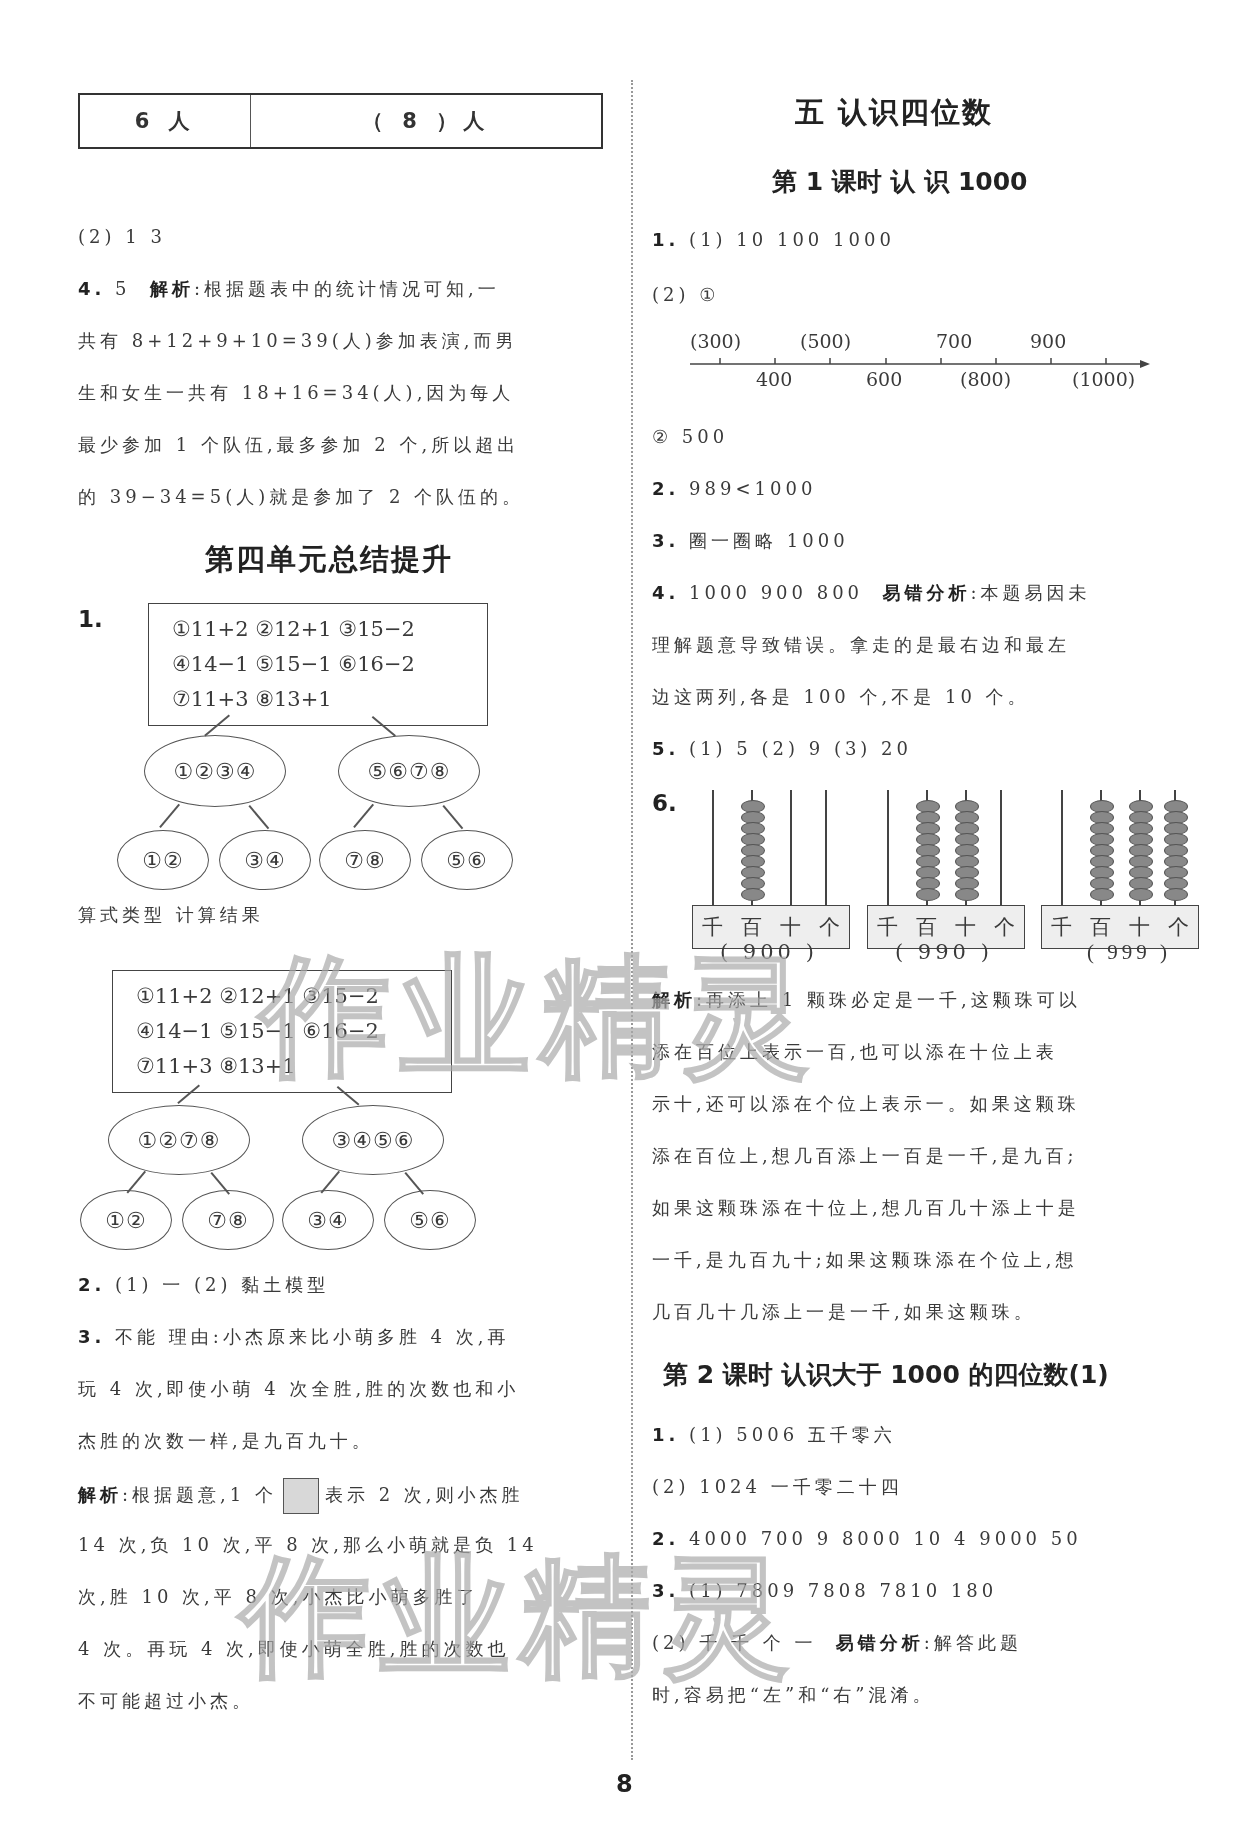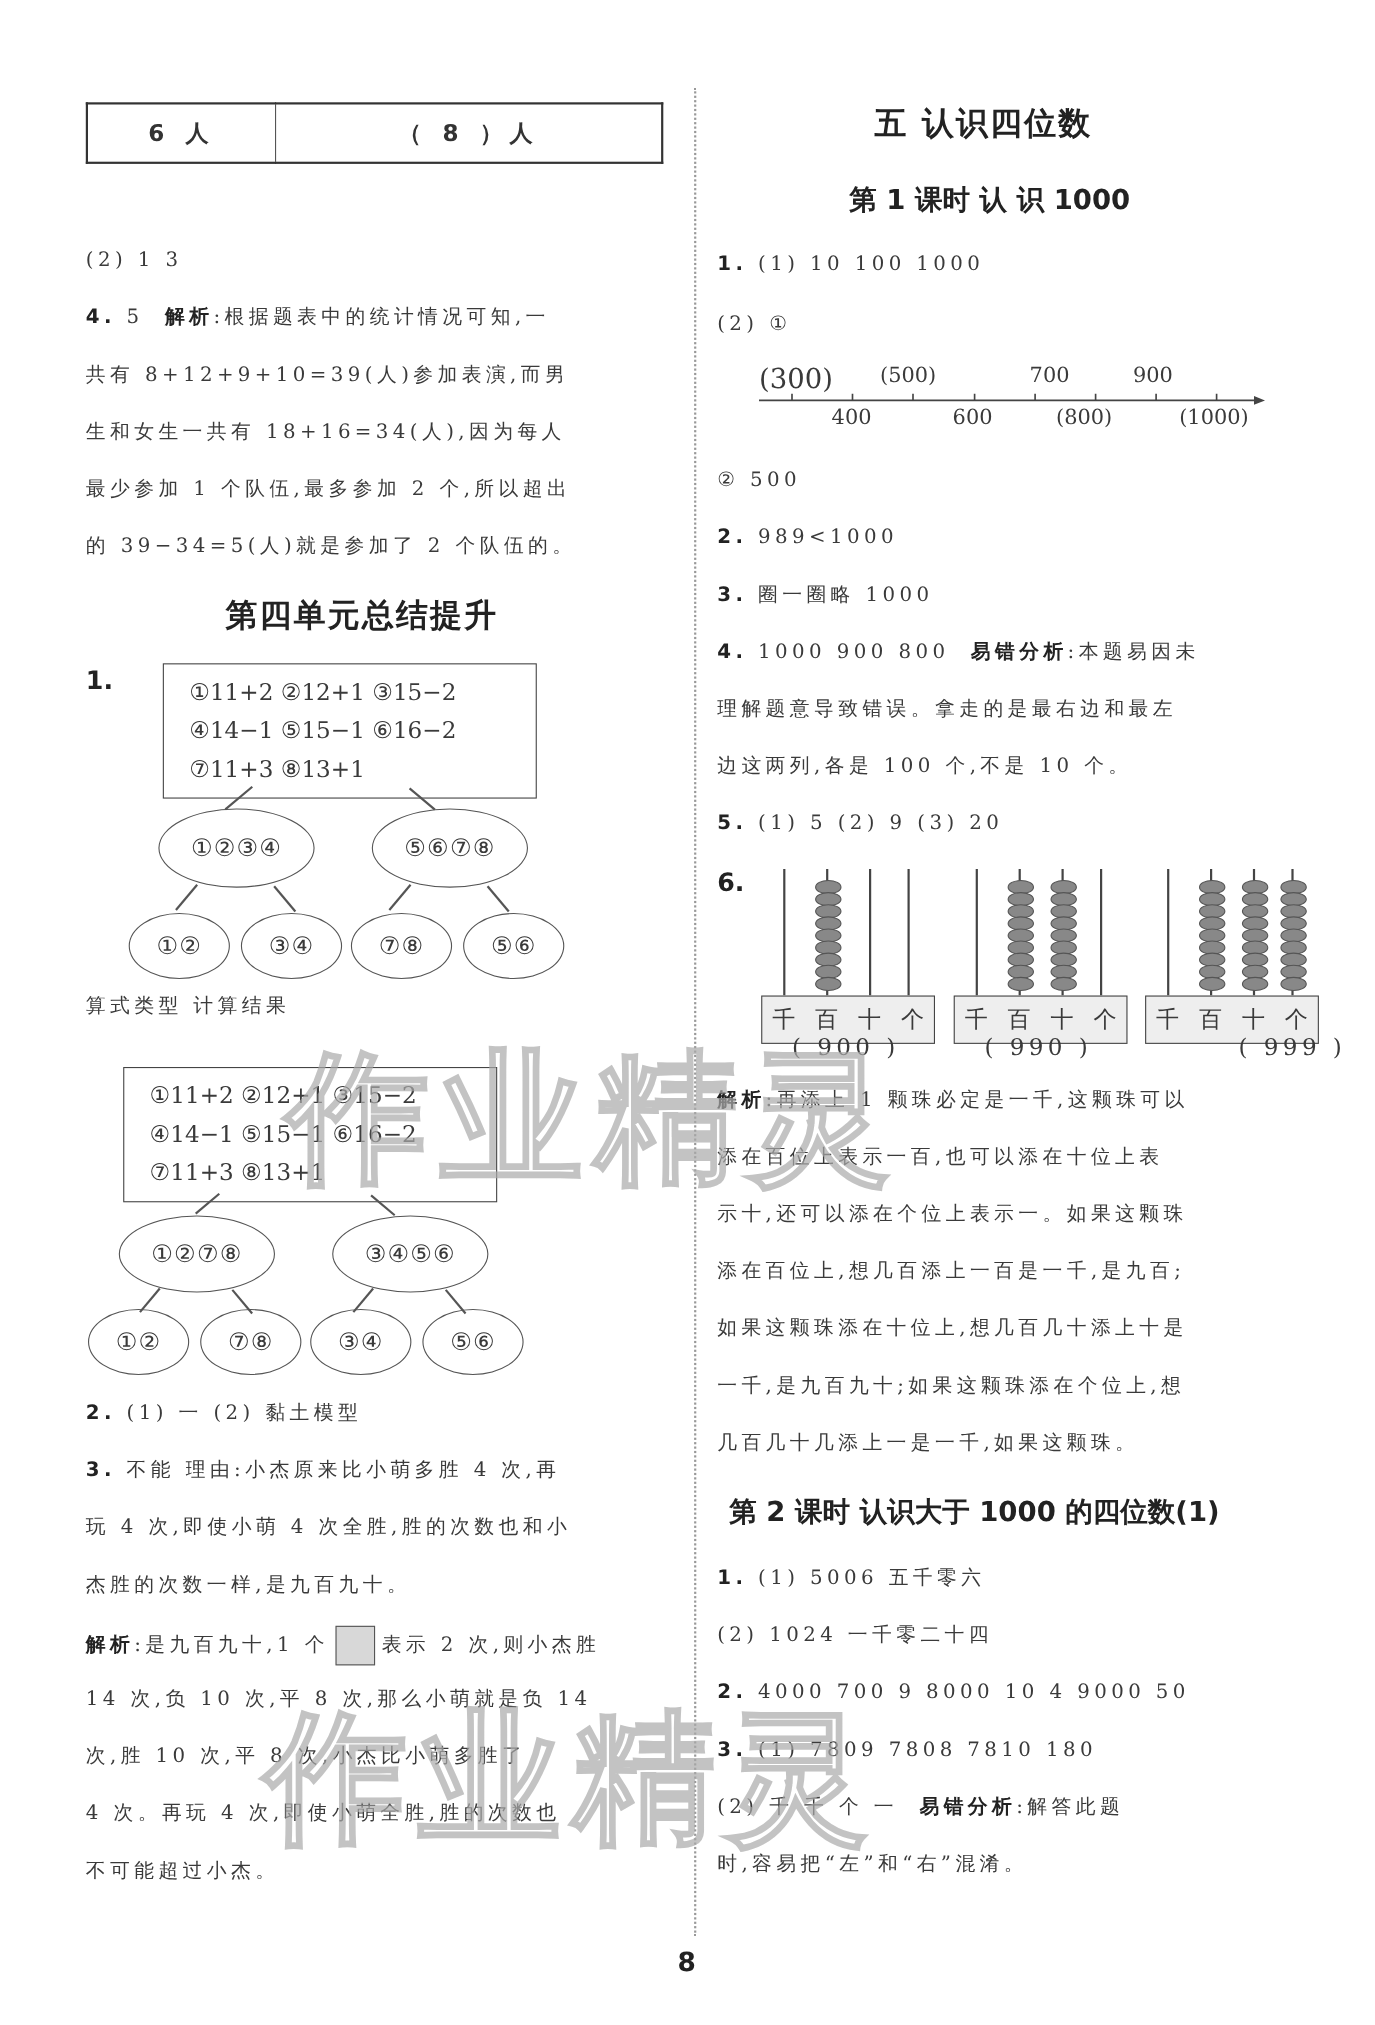--- a/index.html
+++ b/index.html
@@ -100,21 +100,21 @@
   <span class="b">2.</span>
   <span>(1) 一   (2) 黏土模型</span>
 </div>
 <div class="line" style="left:78px;top:1322px;">
   <span class="b">3.</span>
   <span>不能   理由:小杰原来比小萌多胜 4 次,再</span>
 </div>
 <div class="line" style="left:78px;top:1374px;">玩 4 次,即使小萌 4 次全胜,胜的次数也和小</div>
 <div class="line" style="left:78px;top:1426px;">杰胜的次数一样,是九百九十。</div>
 <div class="line" style="left:78px;top:1478px;">
-  <span class="b">解析</span><span>:是九百九十,1 个</span><span class="graybox"></span><span>表示 2 次,则小杰胜</span>
+  <span class="b">解析</span><span>:根据题意,1 个</span><span class="graybox"></span><span>表示 2 次,则小杰胜</span>
 </div>
 <div class="line" style="left:78px;top:1530px;">14 次,负 10 次,平 8 次,那么小萌就是负 14</div>
 <div class="line" style="left:78px;top:1582px;">次,胜 10 次,平 8 次,小杰比小萌多胜了</div>
 <div class="line" style="left:78px;top:1634px;">4 次。再玩 4 次,即使小萌全胜,胜的次数也</div>
 <div class="line" style="left:78px;top:1686px;">不可能超过小杰。</div>
 
 <div class="divider"></div>
 
 <div class="abs h1" style="left:795px;top:93px;">五   认识四位数</div>
 <div class="abs h2" style="left:772px;top:165px;">第 1 课时   认 识  1000</div>
@@ -133,21 +133,21 @@
       <line x1="30" y1="30" x2="30" y2="36"></line>
         <line x1="85" y1="30" x2="85" y2="36"></line>
       <line x1="140" y1="30" x2="140" y2="36"></line>
         <line x1="196" y1="30" x2="196" y2="36"></line>
       <line x1="251" y1="30" x2="251" y2="36"></line>
         <line x1="306" y1="30" x2="306" y2="36"></line>
       <line x1="361" y1="30" x2="361" y2="36"></line>
         <line x1="416" y1="30" x2="416" y2="36"></line>
     </g>
   </svg>
-  <span class="abs" style="left:0px;top:2px;font-size:25px;">(300)</span>
+  <span class="abs" style="left:0px;top:2px;font-size:19px;">(300)</span>
   <span class="abs" style="left:110px;top:2px;font-size:19px;">(500)</span>
   <span class="abs" style="left:246px;top:2px;font-size:19px;">700</span>
   <span class="abs" style="left:340px;top:2px;font-size:19px;">900</span>
   <span class="abs" style="left:66px;top:40px;font-size:19px;">400</span>
   <span class="abs" style="left:176px;top:40px;font-size:19px;">600</span>
   <span class="abs" style="left:270px;top:40px;font-size:19px;">(800)</span>
   <span class="abs" style="left:382px;top:40px;font-size:19px;">(1000)</span>
 </div>
 
 <div class="line" style="left:652px;top:422px;">② 500</div>
@@ -272,21 +272,21 @@
       <div class="bead" style="left:123px;top:87px"></div>
       <div class="bead" style="left:123px;top:98px"></div>
   </div>
   <div class="base">
     <span>千</span>
     <span>百</span>
     <span>十</span>
     <span>个</span>
   </div>
 </div>
-<div class="abacus-val" style="left:1126px;top:940px;">( 999 )</div>
+<div class="abacus-val" style="left:1087px;top:940px;font-family:Liberation Serif, serif;">( 999 )</div>
 
 <div class="line" style="left:652px;top:985px;">
   <span class="b">解析</span><span>:再添上 1 颗珠必定是一千,这颗珠可以</span>
 </div>
 <div class="line" style="left:652px;top:1037px;">添在百位上表示一百,也可以添在十位上表</div>
 <div class="line" style="left:652px;top:1089px;">示十,还可以添在个位上表示一。如果这颗珠</div>
 <div class="line" style="left:652px;top:1141px;">添在百位上,想几百添上一百是一千,是九百;</div>
 <div class="line" style="left:652px;top:1193px;">如果这颗珠添在十位上,想几百几十添上十是</div>
 <div class="line" style="left:652px;top:1245px;">一千,是九百九十;如果这颗珠添在个位上,想</div>
 <div class="line" style="left:652px;top:1297px;">几百几十几添上一是一千,如果这颗珠。</div>

